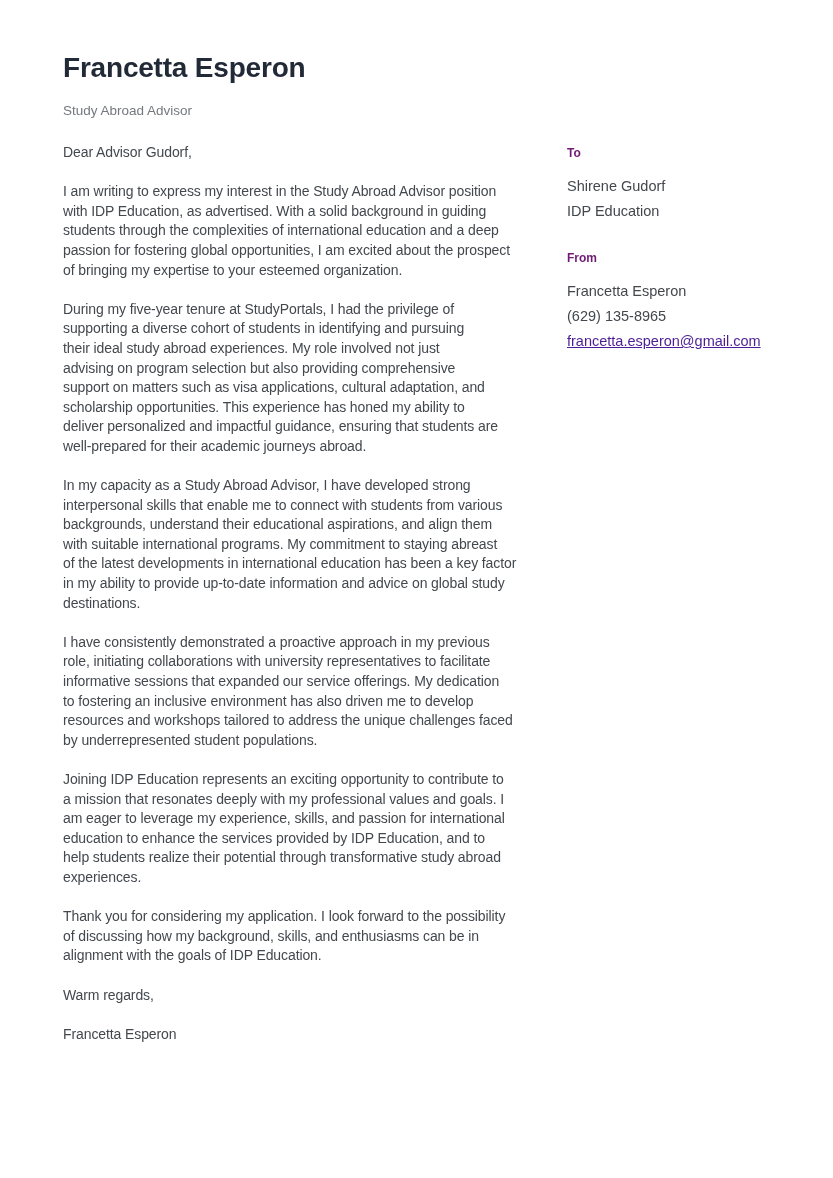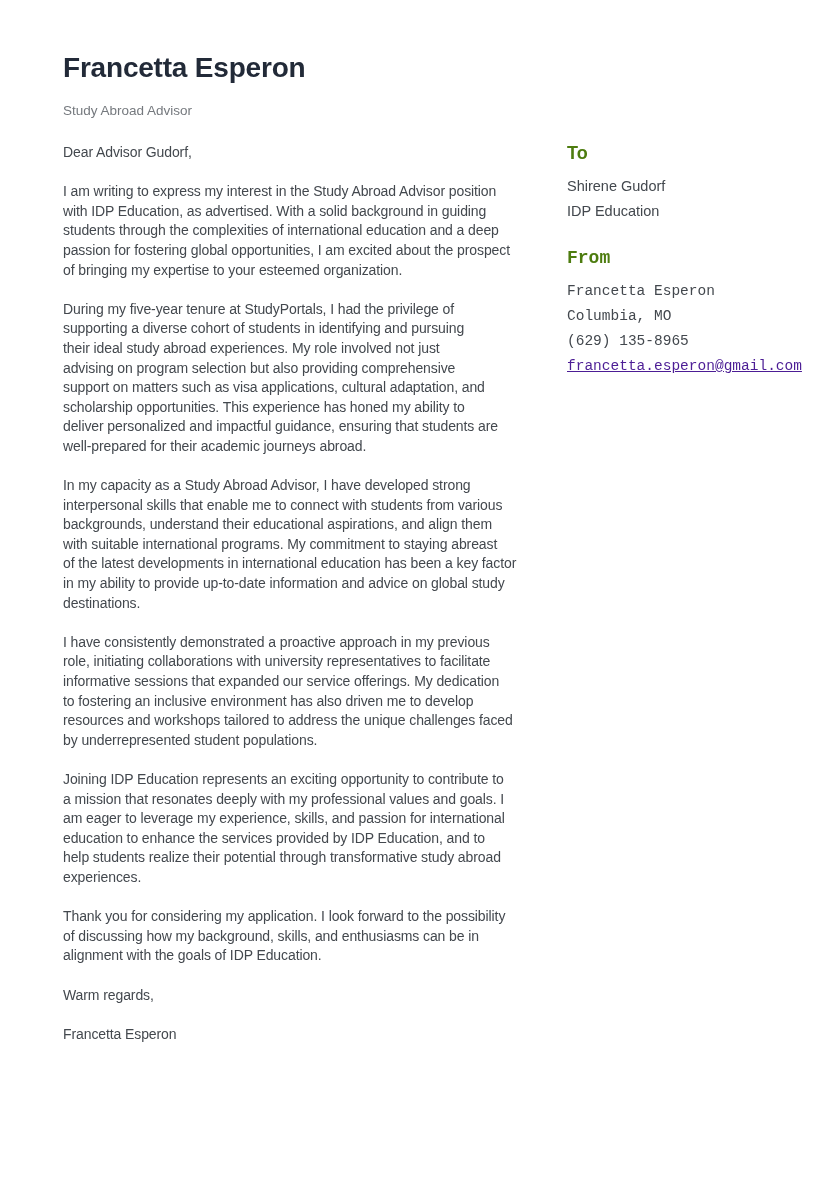--- a/index.html
+++ b/index.html
@@ -47,28 +47,28 @@
   
   .sidebar {
     position: absolute;
     left: 567px;
     top: 143px;
     width: 210px;
     font-size: 14.5px;
     color: #43484e;
   }
   .sidebar-heading {
-    font-size: 18px;
+    font-size: 12px;
     font-weight: 700;
-    color: #4d7c0f;
+    color: #701a75;
     line-height: 20px;
     margin-bottom: 11px;
   }
   .sidebar-line { line-height: 25px; }
-  .sidebar-section-from { margin-top: 24px; font-family: Liberation Mono, monospace; }
+  .sidebar-section-from { margin-top: 24px; }
   .email-link {
     color: #4c1d95;
     text-decoration: underline;
     line-height: 25px;
     display: inline-block;
   }
 </style>
 </head>
 <body>
 
@@ -122,19 +122,18 @@
 
   <div class="sidebar">
     <div class="sidebar-section">
       <div class="sidebar-heading">To</div>
       <div class="sidebar-line">Shirene Gudorf</div>
       <div class="sidebar-line">IDP Education</div>
     </div>
     <div class="sidebar-section sidebar-section-from">
       <div class="sidebar-heading">From</div>
       <div class="sidebar-line">Francetta Esperon</div>
-      <div class="sidebar-line">Columbia, MO</div>
       <div class="sidebar-line">(629) 135-8965</div>
       <div class="sidebar-line"><a href="#" class="email-link">francetta.esperon@gmail.com</a></div>
     </div>
   </div>
 
 </div>
 
 </body></html>

